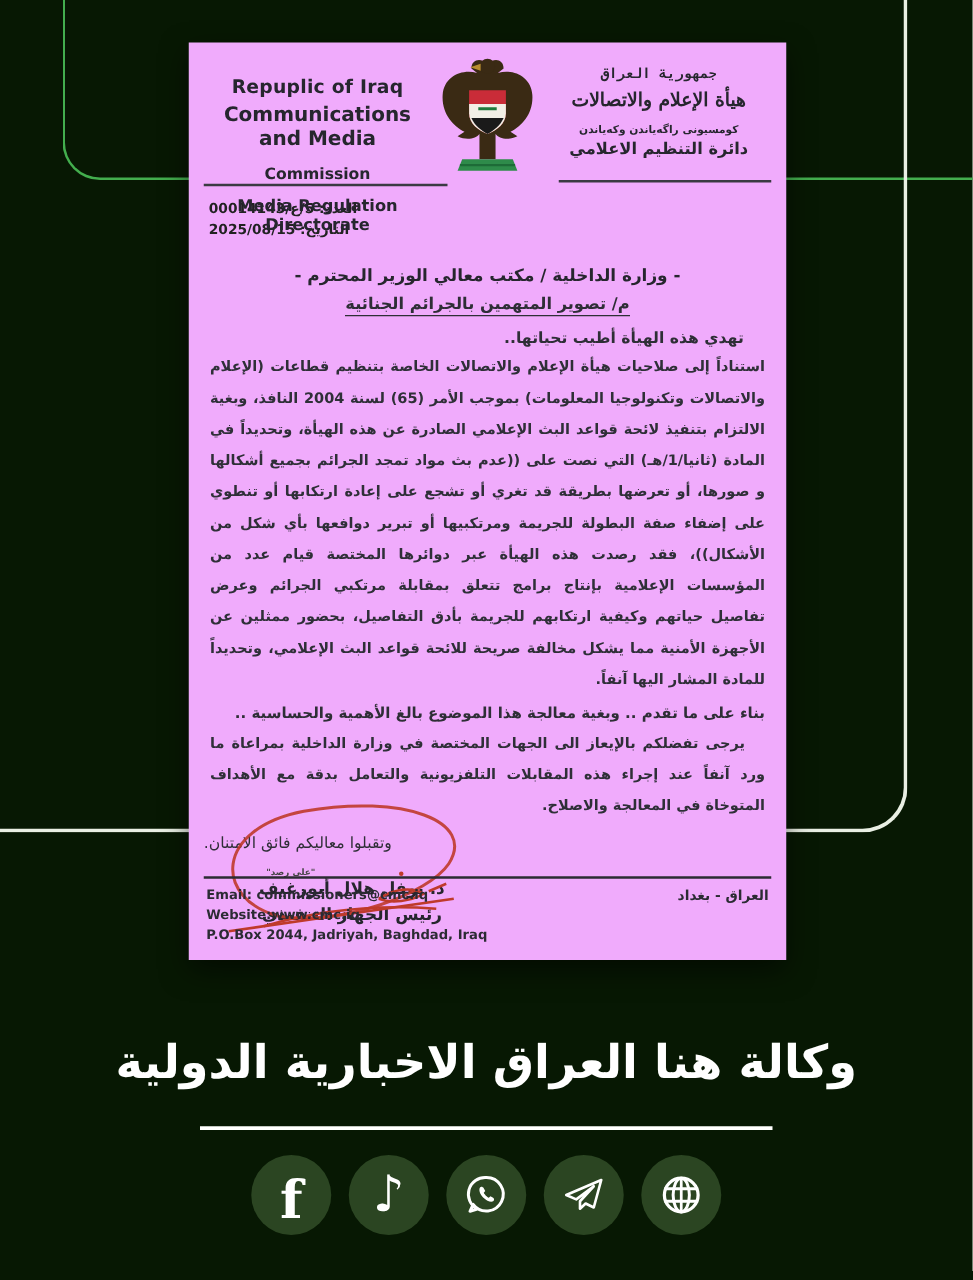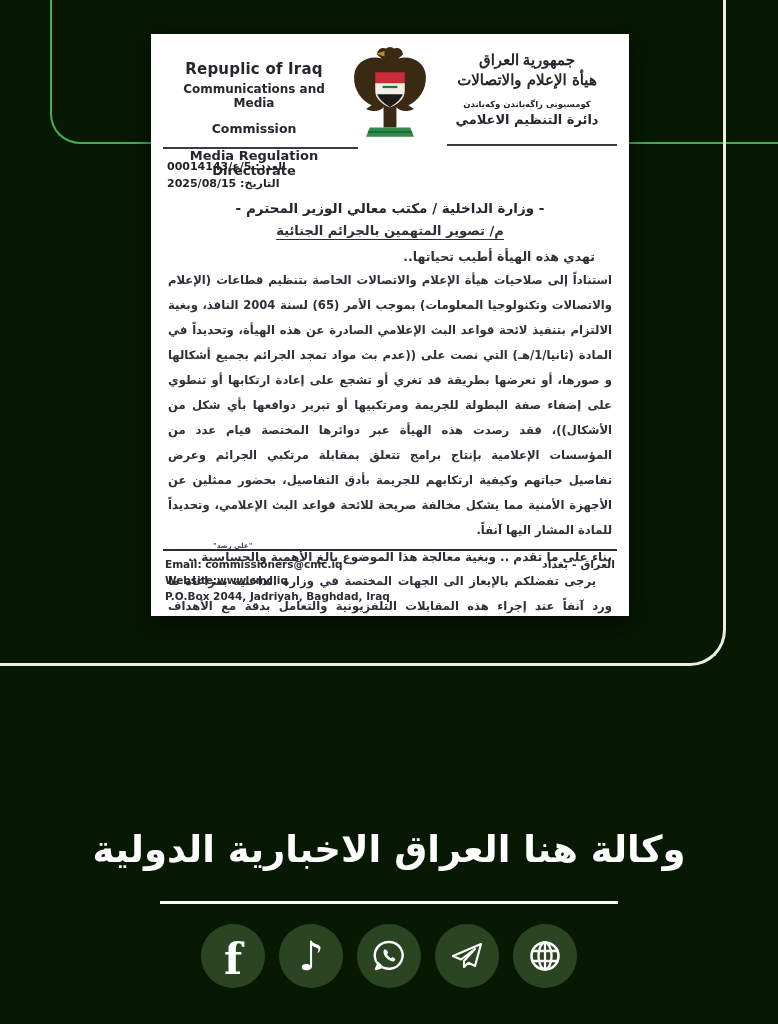--- a/index.html
+++ b/index.html
@@ -16,41 +16,41 @@
     border-left:2px solid #43ae4e; border-bottom:2px solid #43ae4e;
     border-bottom-left-radius:30px; z-index:1;
   }
   .bg-white-corner{
     position:absolute; left:-20px; top:-20px; width:746px; height:686px;
     border-right:3px solid #e9efe4; border-bottom:3px solid #e9efe4;
     border-bottom-right-radius:36px; z-index:1;
   }
   
   .doc{
-    position:absolute; left:151px; top:34px; width:478px; height:582px;
-    background:#ffffff; z-index:2; box-shadow:0 8px 22px rgba(0,0,0,.55);
+    position:absolute; left:151px; top:34px; width:478px; height:734px;
+    background:#f0abfc; z-index:2; box-shadow:0 8px 22px rgba(0,0,0,.55);
     color:#2e2e36; overflow:hidden;
   }
   .doc-header{ position:relative; display:flex; justify-content:space-between; padding:12px 12px 0 12px; height:118px; }
   .hdr-en{ width:182px; text-align:center; font-weight:bold; color:#26262e; padding-top:14px;}
   .hdr-en .l1{ font-size:15px; letter-spacing:.2px;}
-  .hdr-en .l2{ font-size:12px; margin-top:4px;}
+  .hdr-en .l2{ font-size:16px; margin-top:4px;}
   .hdr-en .l3{ font-size:12.5px; margin-top:11px;}
   .hdr-en .l4{ font-size:13px; margin-top:12px;}
   .hdr-ar{ width:180px; text-align:center; direction:rtl; color:#26262e; padding-top:4px;}
-  .hdr-ar .c1{ font-size:15px; font-weight:bold; line-height:20px; font-family:Liberation Serif, serif;}
+  .hdr-ar .c1{ font-size:11px; font-weight:bold; line-height:20px; font-family:Liberation Mono, monospace;}
   .hdr-ar .c2{ font-size:15px; font-weight:bold; line-height:20px; font-family:"DejaVu Serif", serif;}
   .hdr-ar .c3{ font-size:8.5px; font-weight:bold; margin-top:9px;}
   .hdr-ar .c4{ font-size:13px; font-weight:bold; margin-top:3px;}
   .hdr-rule-left{ position:absolute; left:12px; top:113px; width:195px; border-top:2px solid #3a3a42;}
   .hdr-rule-right{ position:absolute; right:12px; top:110px; width:170px; border-top:2px solid #3a3a42;}
   .emblem{ position:absolute; left:50%; top:8px; transform:translateX(-50%); width:92px; height:112px;}
   
   .ref{ margin:6px 0 0 16px; width:150px; direction:rtl; text-align:left; font-weight:bold; font-size:11px; line-height:17px; color:#222; }
-  .addressee{ text-align:center; direction:rtl; font-weight:bold; font-size:13.5px; margin-top:8px; color:#26262e;}
+  .addressee{ text-align:center; direction:rtl; font-weight:bold; font-size:13.5px; margin-top:21px; color:#26262e;}
   .subject{ text-align:center; direction:rtl; font-weight:bold; font-size:13px; margin-top:7px;}
   .subject span{ border-bottom:1.5px solid #2e2e36; padding-bottom:1px;}
   .greeting{ direction:rtl; text-align:right; font-weight:bold; font-size:12.5px; margin:11px 34px 0 0;}
   .body-par{ direction:rtl; text-align:justify; font-size:11.6px; font-weight:600; line-height:25px; margin:4px 17px 0 17px; color:#2f2f38;}
   .followup{ direction:rtl; text-align:right; font-weight:bold; font-size:12px; margin:2px 17px 0 0; line-height:24px;}
   .request{ direction:rtl; text-align:justify; font-size:11.6px; font-weight:600; line-height:25px; margin:0 17px 0 17px; text-indent:16px; color:#2f2f38;}
   .closing{ direction:rtl; text-align:left; font-weight:normal; font-size:12.5px; margin-top:9px;margin-left:12px;}
   
   .sig-wrap{ position:relative; height:86px; margin-top:4px;}
   .sig-scribble{ position:absolute; left:2px; top:-62px; width:280px; height:150px; pointer-events:none;}

